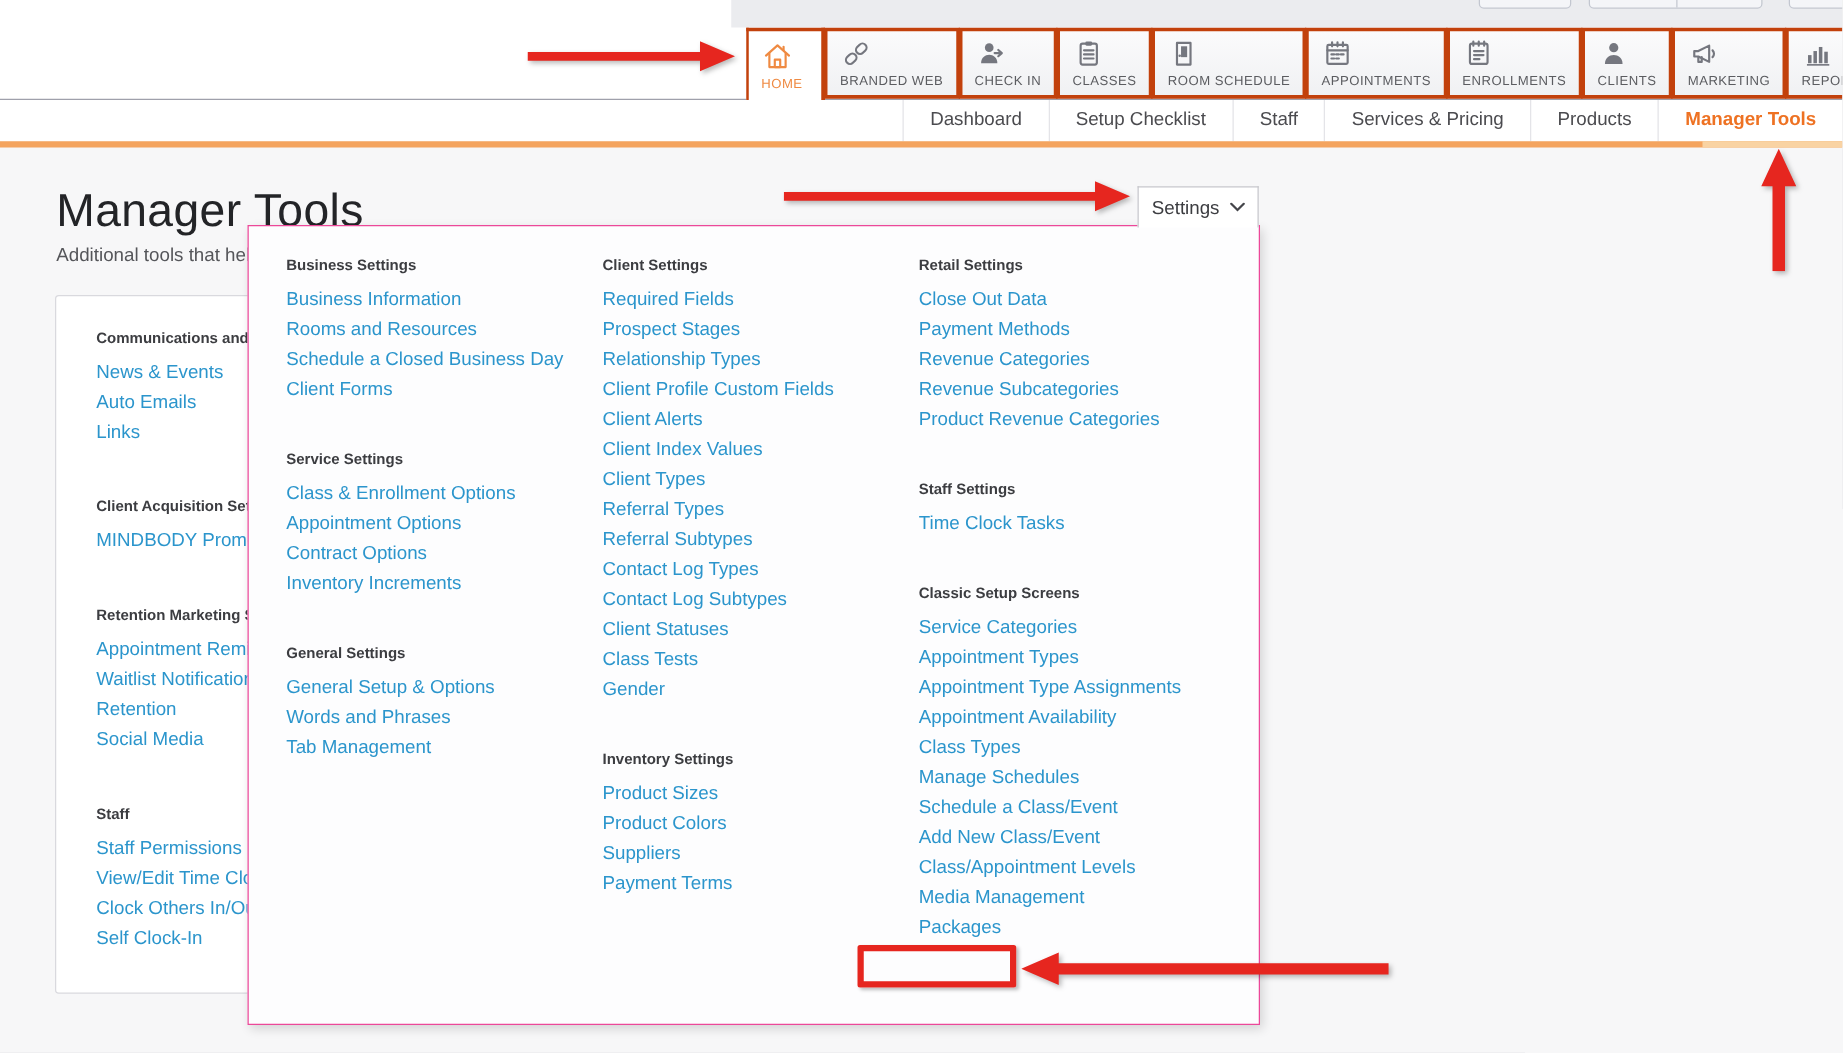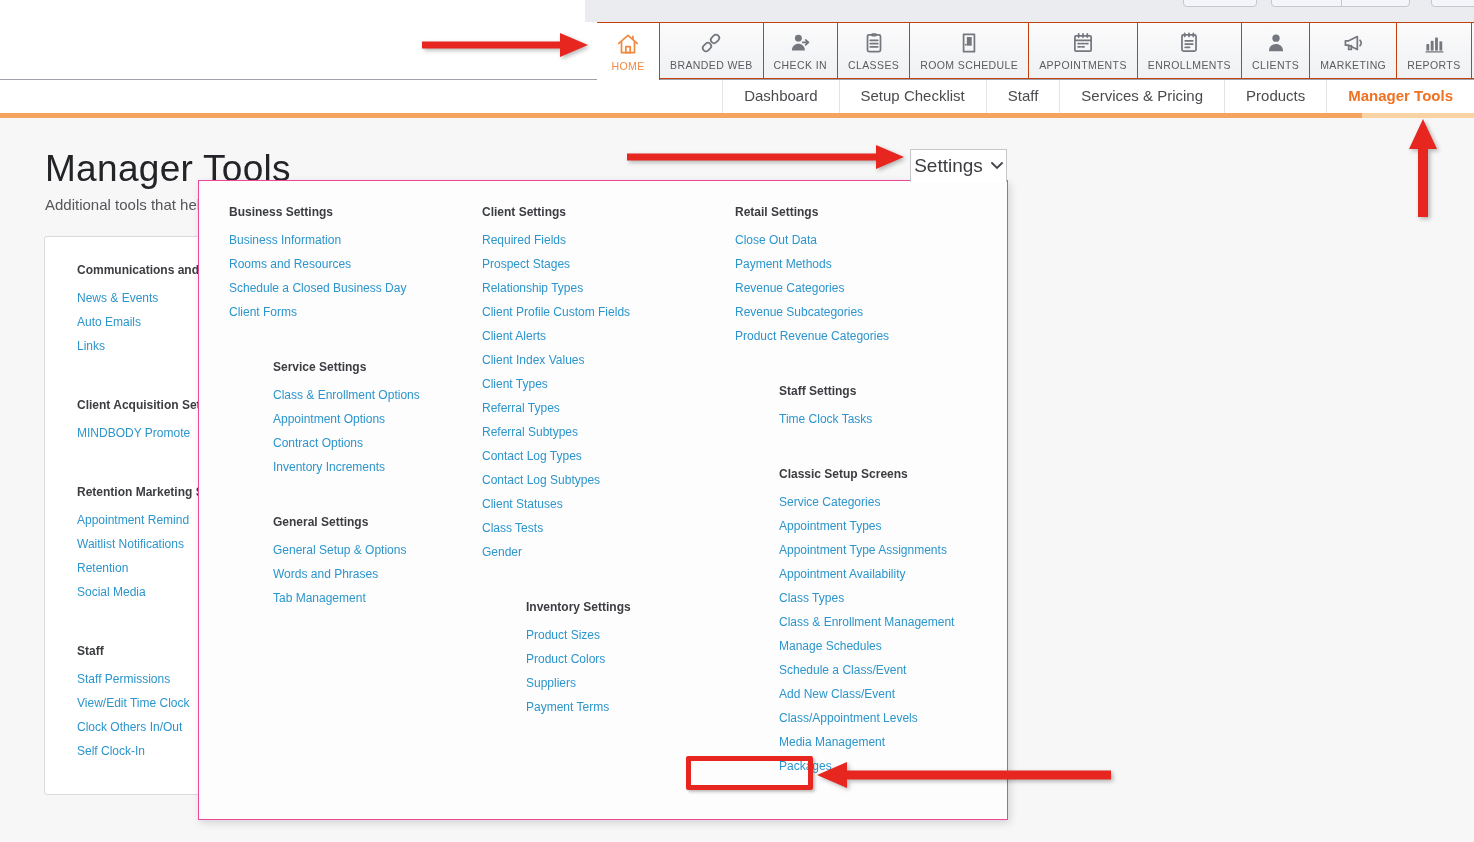--- a/index.html
+++ b/index.html
@@ -11,23 +11,23 @@
   }
   
   .header-white{position:absolute;left:0;top:0;width:100%;height:113px;background:#ffffff;}
   .top-gray-band{position:absolute;left:585px;top:0;right:0;height:22px;background:#ebecef;}
   .top-fragment{position:absolute;height:15px;top:-8px;background:#f4f5f8;border:1px solid #c3c7d0;border-radius:4px;}
   .top-fragment .mid-divider{position:absolute;left:50%;top:0;bottom:0;width:1px;background:#c3c7d0;}
   .tabline{position:absolute;left:0;top:79px;width:100%;height:1px;background:#9fa0ab;z-index:1;}
   
   #tabbar{position:absolute;left:597px;top:22px;width:877px;height:58px;display:flex;z-index:2;overflow:hidden;}
   .tab{
-    height:57px;margin-left:-1px;flex:0 0 auto;display:flex;flex-direction:column;align-items:center;justify-content:center;
+    height:57px;margin-left:-1px;flex:0 0 auto;display:flex;flex-direction:column;justify-content:center;
     gap:3px;padding:0 10px;min-width:64px;background:linear-gradient(#fbfbfc,#f0f1f3);
-    border:1px solid #c2410c;color:#5b5c60;cursor:pointer;
+    border:3px solid #c2410c;color:#5b5c60;cursor:pointer;
   }
   .tab.active{height:58px;background:#ffffff;border-bottom:none;z-index:3;color:#ef8a42;}
   .tab .tab-icon{width:26px;height:26px;color:#75777f;display:block;}
   .tab.active .tab-icon{color:#ef8a42;}
   .tab .tab-label{font-size:10.5px;letter-spacing:.4px;white-space:nowrap;}
   .tab.active .tab-label{color:#ef8a42;}
   .tab:last-child{flex:1 1 auto;}
   
   #subnav{position:absolute;right:0;top:80px;height:33px;display:flex;z-index:2;background:#fff;}
   .subnav-item{
@@ -40,33 +40,33 @@
   
   .page-title{position:absolute;left:45px;top:148px;font-size:37px;color:#232427;letter-spacing:.3px;}
   .page-subtitle{position:absolute;left:45px;top:196px;font-size:15px;color:#55565a;white-space:nowrap;}
   
   #sidebar-card{
     position:absolute;left:44px;top:236px;width:560px;height:559px;background:#ffffff;
     border:1px solid #d9d9de;border-radius:3px;z-index:1;padding:26px 0 0 32px;overflow:hidden;
   }
   .side-section + .side-section{margin-top:40px;}
   .section-heading{font-size:12px;font-weight:bold;color:#3c3d41;margin:0 0 9px 0;white-space:nowrap;}
-  .nav-link{display:block;font-size:12px;line-height:24px;color:#2b95cc;text-decoration:none;white-space:nowrap;cursor:pointer;}
+  .nav-link{display:block;font-size:15px;line-height:24px;color:#2b95cc;text-decoration:none;white-space:nowrap;cursor:pointer;}
   
   #settings-panel{
     position:absolute;left:198px;top:180px;width:810px;height:640px;background:#fdfdfe;
     border:1px solid #ec4899;box-shadow:2px 3px 8px rgba(0,0,0,.14);z-index:5;
   }
   .menu-col{position:absolute;top:24px;width:250px;}
   .menu-col.c1{left:30px;} .menu-col.c2{left:283px;} .menu-col.c3{left:536px;}
-  .menu-section + .menu-section{margin-top:36px;margin-left:44px;}
+  .menu-section + .menu-section{margin-top:36px;}
   #settings-button{
     position:absolute;left:910px;top:149px;width:97px;height:33px;background:#ffffff;
     border:1px solid #c6c6cb;border-bottom:none;z-index:6;display:flex;align-items:center;justify-content:center;
-    gap:8px;font-size:19px;color:#3c3d41;cursor:pointer;
+    gap:8px;font-size:15px;color:#3c3d41;cursor:pointer;
   }
   
   .annotation{position:absolute;z-index:10;pointer-events:none;}
   .annotation svg{display:block;filter:drop-shadow(2px 2px 2px rgba(0,0,0,.28));}
   #highlight-box{
     position:absolute;left:686px;top:756px;width:127px;height:34px;border:5px solid #e6261f;
     border-radius:2px;z-index:9;box-shadow:2px 2px 3px rgba(0,0,0,.25);pointer-events:none;
   }
 </style>
 </head>
@@ -278,21 +278,20 @@
           <div class="section-heading">Staff Settings</div>
           <a class="nav-link">Time Clock Tasks</a>
         </div>
         <div class="menu-section">
           <div class="section-heading">Classic Setup Screens</div>
           <a class="nav-link">Service Categories</a>
           <a class="nav-link">Appointment Types</a>
           <a class="nav-link">Appointment Type Assignments</a>
           <a class="nav-link">Appointment Availability</a>
           <a class="nav-link">Class Types</a>
-          <a class="nav-link">Class &amp; Enrollment Management</a>
           <a class="nav-link">Manage Schedules</a>
           <a class="nav-link">Schedule a Class/Event</a>
           <a class="nav-link">Add New Class/Event</a>
           <a class="nav-link">Class/Appointment Levels</a>
           <a class="nav-link">Media Management</a>
           <a class="nav-link">Packages</a>
         </div>
       </div>
     </div>
 

